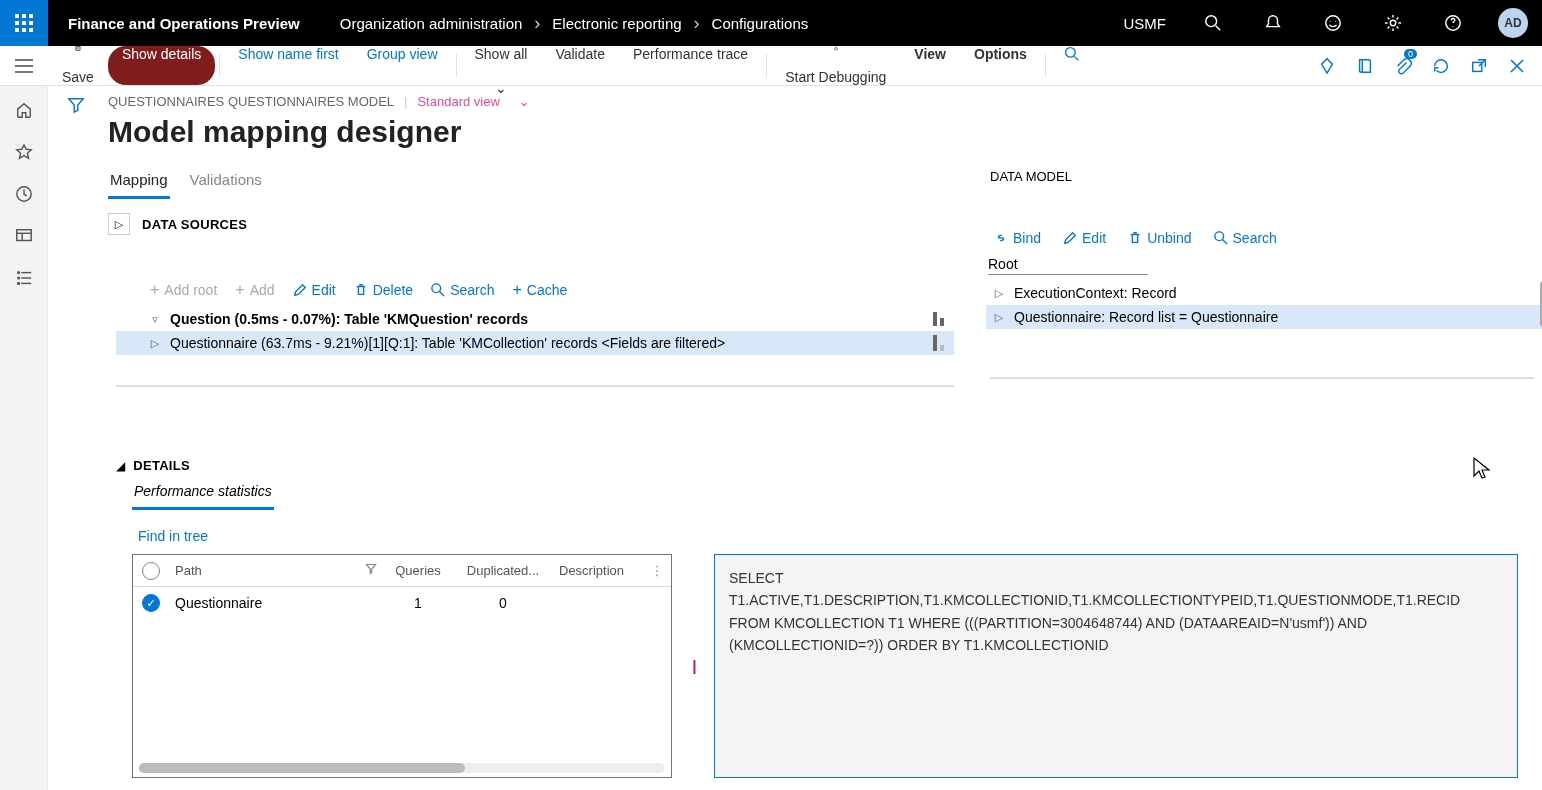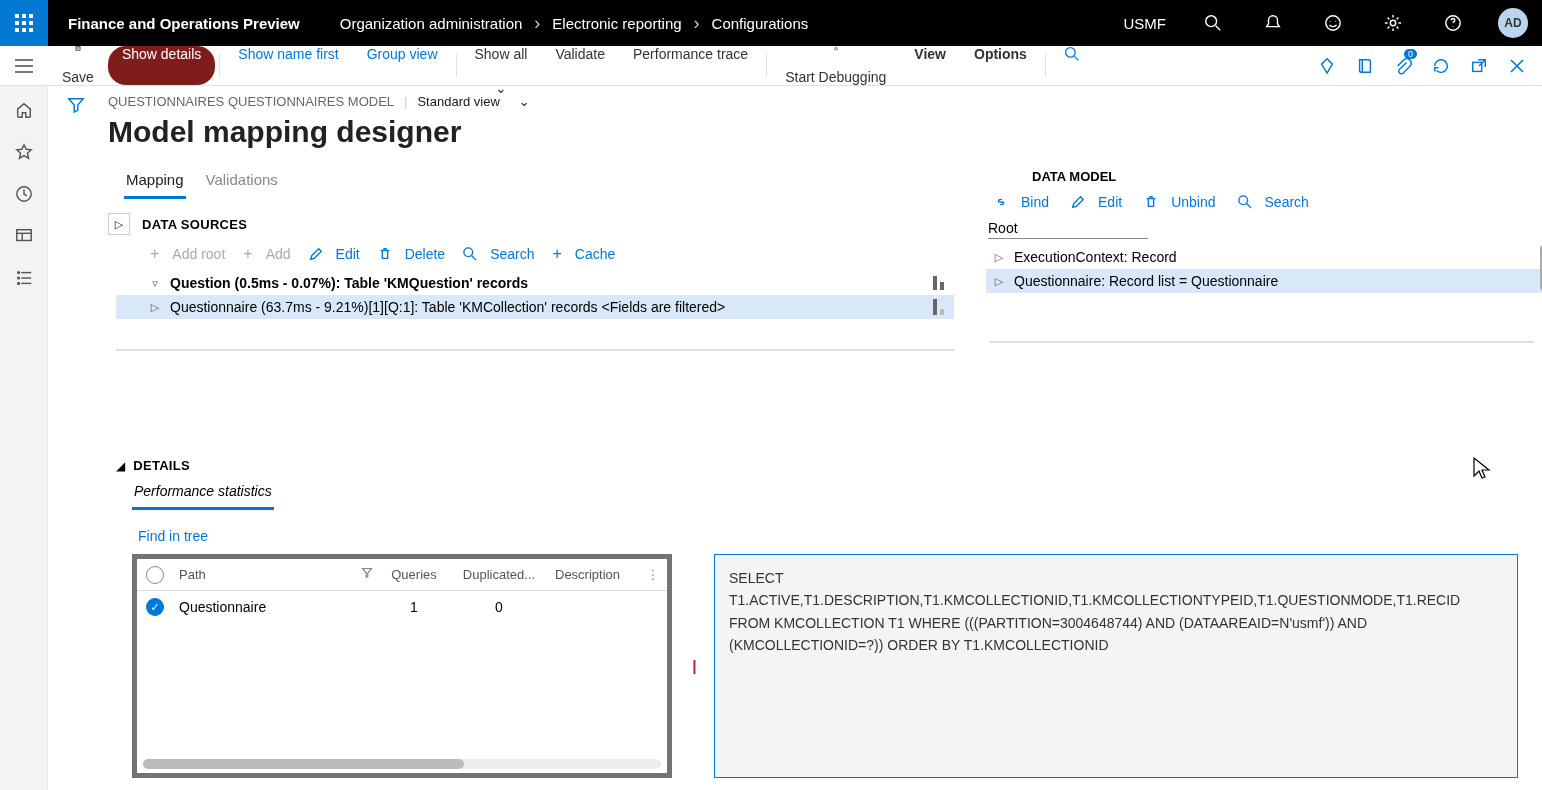--- a/index.html
+++ b/index.html
@@ -37,72 +37,72 @@
 
 
 .funnel-col { width: 56px; display: flex; justify-content: center; padding-top: 10px; }
 .funnel-col .filter-ic { color: #0078d4; }
 
 
 .main { flex: 1; display: flex; flex-direction: column; padding-left: 4px; overflow: hidden; }
 .doc-header { padding: 8px 0 4px 0; }
 .doc-path { font-size: 13px; color: #666; display: flex; align-items: center; gap: 10px; }
 .doc-path .sep2 { color: #ccc; }
-.std-view { display: flex; align-items: flex-end; gap: 19px; color: #0f172a; }
+.std-view { display: flex; align-items: flex-end; gap: 19px; color: #ec4899; }
 .page-title { font-size: 30px; font-weight: 600; padding: 6px 0 14px 0; color: #222; }
 
 .split { display: flex; gap: 20px; flex: 1; min-height: 0; }
 .left-pane,.right-pane { display: flex; flex-direction: column; }
 .left-pane { flex: 1.05; min-width: 0; }
 .right-pane { width: 560px; }
 
 .tabs { display: flex; gap: 18px; border-bottom: none; }
 .tab { padding: 4px 2px 8px 2px; font-size: 15px; color: #888; cursor: pointer; }
-.tab.active { color: #222; border-bottom: 3px solid #0078d4; margin-left: 16px; }
+.tab.active { color: #222; border-bottom: 3px solid #0078d4; }
 
 .section-hdr { display: flex; align-items: center; gap: 12px; padding: 14px 0 2px 0; }
 .expand-btn { width: 22px; height: 22px; border: 1px solid #ccc; display: flex; align-items: center; justify-content: center; font-size: 11px; background: #fff; cursor: pointer; }
 .sec-title { font-size: 13px; font-weight: 700; letter-spacing: .3px; }
 
 .src-toolbar { display: flex; gap: 6px; padding: 6px 0 6px 36px; flex-wrap: wrap; }
-.tb-btn { display: flex; align-items: center; gap: 13px; font-size: 14px; color: #0078d4; padding: 2px 6px; cursor: pointer; }
+.tb-btn { display: flex; align-items: center; gap: 5px; font-size: 14px; color: #0078d4; padding: 2px 6px; cursor: pointer; margin-top: 36px; }
 .tb-btn.disabled { color: #aaa; }
 .tb-btn svg { stroke: currentColor; fill: none; stroke-width: 1.6; }
 
 .tree { padding-left: 8px; padding-right: 8px; }
 .tree-row { display: flex; align-items: center; gap: 8px; padding: 4px 6px; font-size: 14px; cursor: pointer; }
 .tree-row.selected { background: #d9e8f8; }
 .tri { font-size: 11px; color: #555; width: 14px; text-align: center; }
 .tree-indent { width: 18px; }
 
 .spark { display: flex; align-items: flex-end; gap: 3px; margin-left: auto; padding-right: 4px; }
 .spark .bar { width: 4px; background: #666; }
 
 .hline { height: 2px; background: #ddd; margin: 30px 8px 2px 8px; }
 
 
-.dm-title { font-size: 13px; font-weight: 700; padding: 2px 0 6px 8px; margin-left: 42px; }
+.dm-title { font-size: 13px; font-weight: 400; padding: 2px 0 6px 8px; }
 .dm-toolbar { display: flex; gap: 10px; padding: 2px 0 6px 6px; }
 .dm-root-label { font-size: 14px; padding: 2px 0; margin-left: 6px; }
 .dm-root-underline { height: 1px; background: #888; width: 160px; margin-left: 6px; margin-bottom: 6px; }
 .dm-tree { padding-left: 4px; position: relative; }
 .dm-row { display: flex; align-items: center; gap: 8px; padding: 4px 6px; font-size: 14px; }
 .dm-row.selected { background: #d9e8f8; }
 .dm-scroll-thumb { position: absolute; right: -6px; top: 0; width: 8px; height: 46px; background: #aaa; border-radius: 4px; }
 
 
 .details { border-top: 0; padding: 4px 8px; }
 .details-hdr { display: flex; align-items: center; gap: 8px; padding: 6px 0; }
 .caret-down { font-size: 12px; }
 .details-tabs { display: flex; padding-left: 16px; font-style: italic; }
 .details-tab { font-size: 14px; padding: 4px 2px 8px 2px; border-bottom: 3px solid #0078d4; }
 .find-link { color: #0078d4; font-size: 14px; padding: 18px 0 6px 22px; cursor: pointer; }
 
 .perf-body { display: flex; gap: 16px; padding: 4px 16px 8px 16px; align-items: stretch; }
-.perf-grid { flex: 0 0 540px; border: 5px solid #737373; height: 224px; position: relative; background: #fff; }
+.perf-grid { flex: 0 0 540px; border: 1px solid #737373; height: 224px; position: relative; background: #fff; }
 .grid-header, .grid-row { display: flex; align-items: center; height: 32px; }
 .grid-header { border-bottom: 1px solid #ddd; font-size: 13px; color: #555; }
 .grid-row { font-size: 14px; }
 .cell { padding: 0 6px; overflow: hidden; text-overflow: ellipsis; white-space: nowrap; }
 .c-chk { width: 36px; display: flex; justify-content: center; }
 .c-path { flex: 1; }
 .c-q { width: 70px; text-align: center; }
 .c-d { width: 100px; text-align: center; }
 .c-desc { width: 90px; }
 .c-more { width: 28px; text-align: center; color: #888; }

